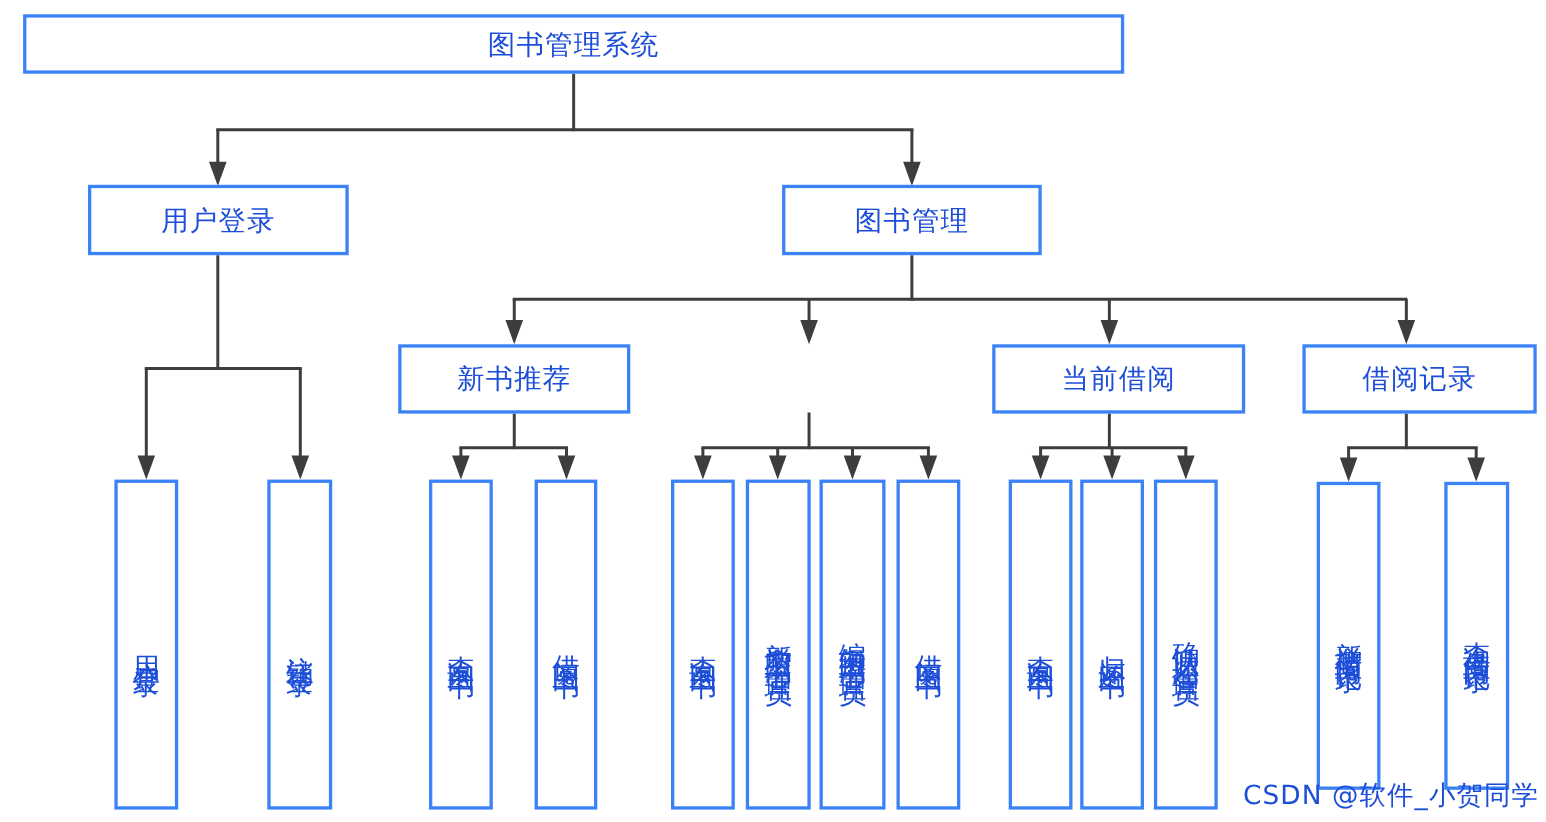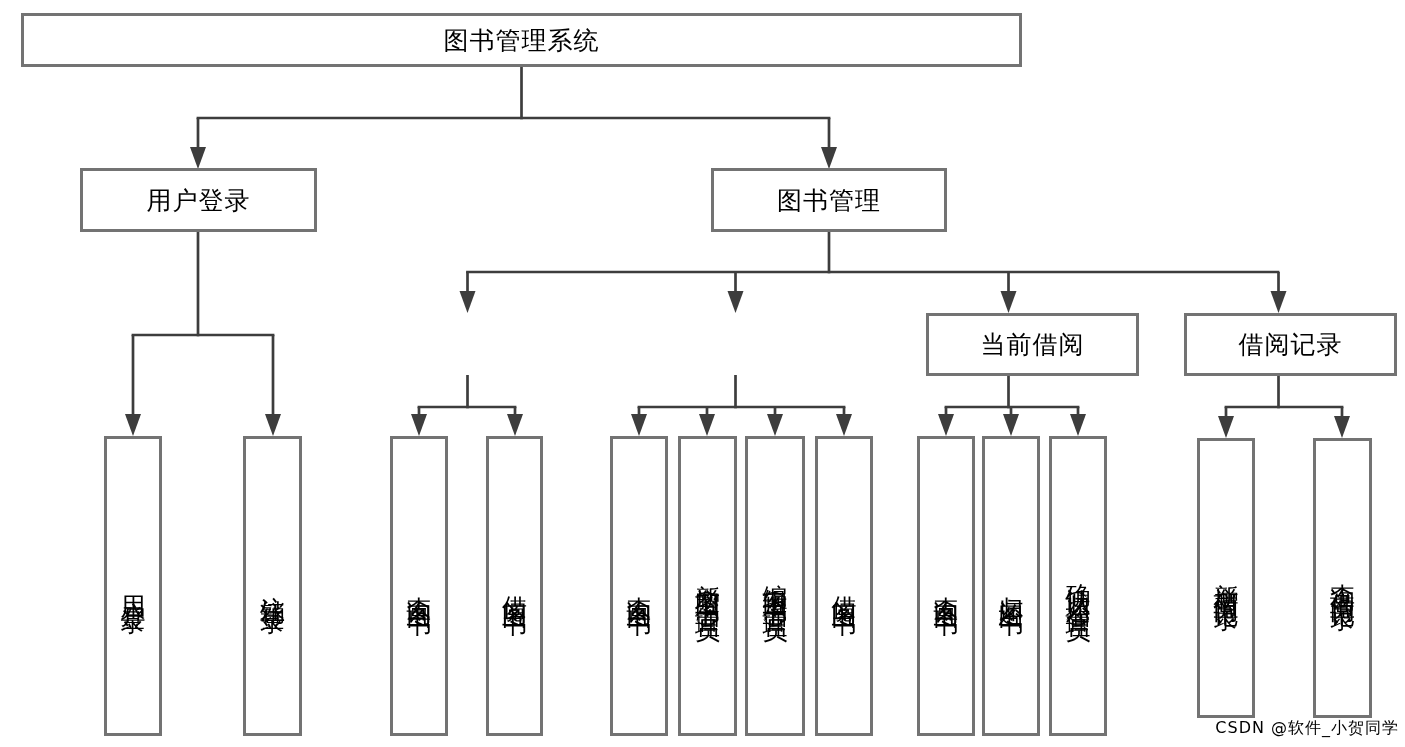--- a/index.html
+++ b/index.html
@@ -10,43 +10,43 @@
     font-family:"DejaVu Sans","Liberation Sans",sans-serif;
     overflow:hidden;
   }
   #edges{position:absolute;left:0;top:0;z-index:0;}
   #edges line{stroke:#3d3d3d;stroke-width:2.7;}
   #edges polygon{fill:#3d3d3d;}
   .node{
     position:absolute;
     box-sizing:border-box;
     background:#ffffff;
-    border:3px solid #737373;
+    border:3px solid #3b82f6;
     display:flex;
     align-items:center;
     justify-content:center;
     z-index:1;
-    color:#000000;
+    color:#1d4ed8;
   }
   .node.h{font-size:25px;letter-spacing:1px;white-space:nowrap;}
   .node.v{font-size:25px;}
   .node.v .vtext{
     writing-mode:vertical-lr;
     text-orientation:upright;
     letter-spacing:5px;
     line-height:1;
     white-space:nowrap;
   }
   #watermark{
     position:absolute;
     right:6px;
     bottom:8px;
     z-index:2;
-    font-size:16px;
-    color:#000000;
+    font-size:24px;
+    color:#1d4ed8;
     letter-spacing:1px;
     white-space:nowrap;
   }
 </style>
 </head>
 <body>
 
 <div id="canvas">
 
   <svg id="edges" width="1405" height="747">
@@ -115,21 +115,24 @@
     <span>图书管理系统</span>
   </div>
 
   <div class="node h" style="left:80px;top:168px;width:237px;height:64px;">
     <span>用户登录</span>
   </div>
   <div class="node h" style="left:711px;top:168px;width:236px;height:64px;">
     <span>图书管理</span>
   </div>
 
-  <div class="node h" style="left:902px;top:313px;width:213px;height:63px;margin-left:24px;">
+  <div class="node h" style="left:362px;top:313px;width:211px;height:63px;">
+    <span>新书推荐</span>
+  </div>
+  <div class="node h" style="left:902px;top:313px;width:230px;height:63px;">
     <span>当前借阅</span>
   </div>
   <div class="node h" style="left:1172px;top:313px;width:213px;height:63px;margin-left:12px;">
     <span>借阅记录</span>
   </div>
 
   <div class="node v" style="left:104px;top:436px;width:58px;height:300px;">
     <span class="vtext">用户登录</span>
   </div>
   <div class="node v" style="left:243px;top:436px;width:59px;height:300px;">

